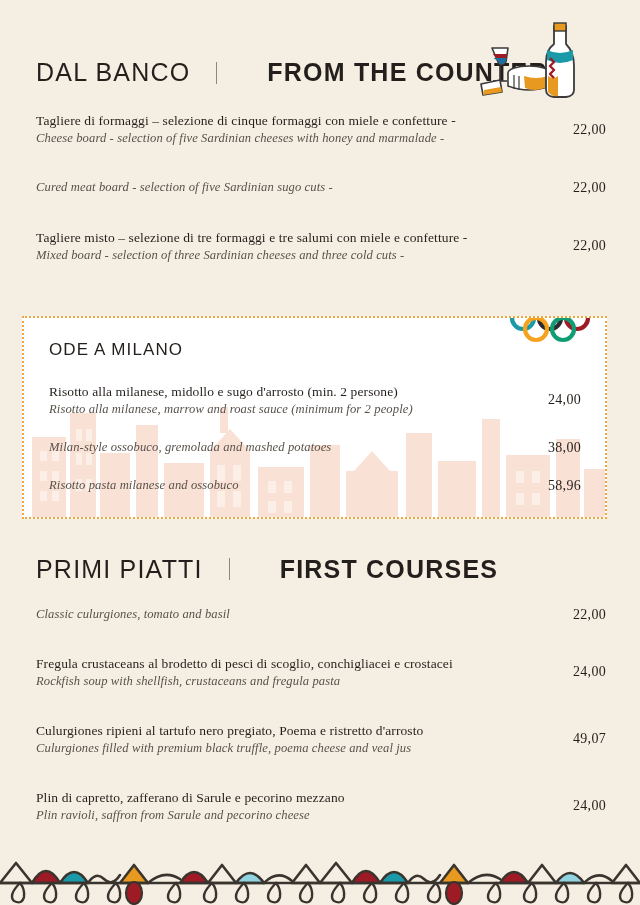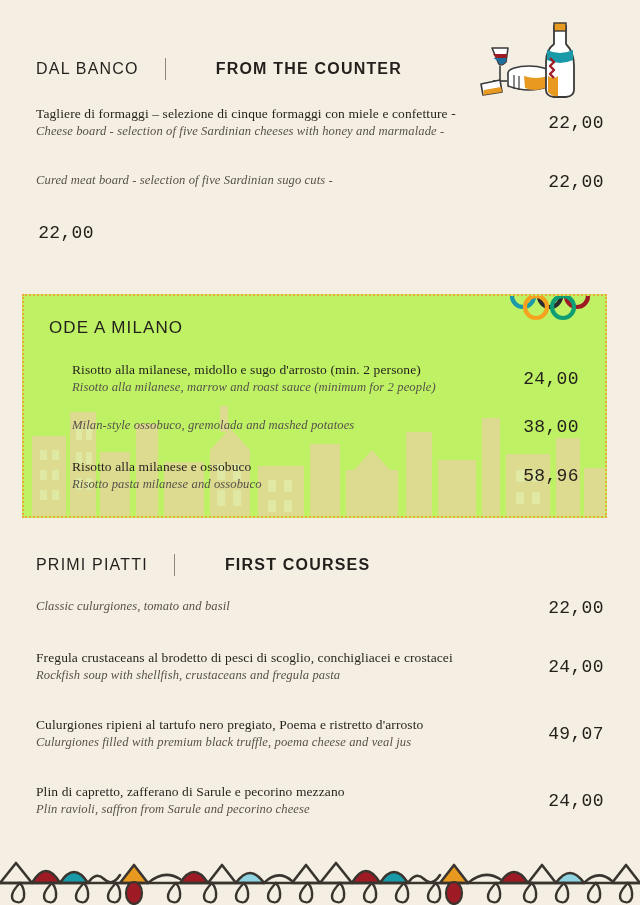--- a/index.html
+++ b/index.html
@@ -31,21 +31,21 @@
 
   
   .section-head {
     display: flex;
     align-items: center;
     gap: 26px;
     padding: 0 0 0 36px;
   }
   .sh-it, .sh-en {
     font-family: "Liberation Sans", "DejaVu Sans", sans-serif;
-    font-size: 16px;
+    font-size: 25px;
     letter-spacing: 1.2px;
     font-weight: 400;
     color: #231f1c;
     white-space: nowrap;
   }
   .sh-en { margin-left: 24px; font-weight: bold; }
   .sh-bar {
     width: 1px;
     height: 22px;
     background: #8d8679;
@@ -71,34 +71,33 @@
   .item-en {
     font-size: 12.6px;
     line-height: 1.42;
     font-style: italic;
     color: #57514a;
     letter-spacing: .1px;
   }
   .item-price {
     flex: 0 0 auto;
     width: 60px;
-    text-align: center;
-    font-size: 18px;
+    text-align: right;
+    font-size: 14px;
     color: #241f1b;
     align-self: center;
     letter-spacing: .3px;
-    font-family: Liberation Mono, monospace;
   }
 
   
   .ode-box {
     position: relative;
     margin: 0 33px 0 22px;
     border: 2px dotted #f0a63c;
-    background: #bef264;
+    background: #ffffff;
     padding: 18px 20px 20px 20px;
     overflow: hidden;
   }
   .ode-skyline {
     position: absolute;
     left: 0; right: 0; bottom: 0;
     height: 150px;
     opacity: .55;
     pointer-events: none;
   }
@@ -110,21 +109,21 @@
     height: 44px;
   }
   .ode-title {
     position: relative;
     font-family: "Liberation Sans", "DejaVu Sans", sans-serif;
     font-size: 17px;
     letter-spacing: 1.1px;
     color: #231f1c;
     margin: 4px 0 22px 5px;
   }
-  .ode-items { position: relative; padding: 0 4px 0 5px; margin-left: 23px; }
+  .ode-items { position: relative; padding: 0 4px 0 5px; }
   .ode-items .item { margin-bottom: 20px; }
   .ode-items .item:last-child { margin-bottom: 2px; }
 
   
   .bottom-ribbon {
     position: absolute;
     left: 0;
     bottom: 0;
     width: 640px;
     height: 48px;
@@ -179,20 +178,24 @@
     </div>
     <div style="height:14px"></div>
     <div class="item">
       <div class="item-text">
         <div class="item-en">Cured meat board - selection of five Sardinian sugo cuts -</div>
       </div>
       <div class="item-price">22,00</div>
     </div>
     <div style="height:14px"></div>
     <div class="item">
+      <div class="item-text">
+        <div class="item-it">Tagliere misto – selezione di tre formaggi e tre salumi con miele e confetture -</div>
+        <div class="item-en">Mixed board - selection of three Sardinian cheeses and three cold cuts -</div>
+      </div>
       <div class="item-price">22,00</div>
     </div>
   </div>
 
   <div style="height:34px"></div>
 
   <div class="ode-box">
 
     <svg class="ode-skyline" viewBox="0 0 585 150" preserveAspectRatio="none">
       <g fill="#f6c9b4">
@@ -263,21 +266,20 @@
         <div class="item-price">24,00</div>
       </div>
       <div class="item">
         <div class="item-text">
           <div class="item-en">Milan-style ossobuco, gremolada and mashed potatoes</div>
         </div>
         <div class="item-price">38,00</div>
       </div>
       <div class="item">
         <div class="item-text">
-          <div class="item-it">Risotto alla milanese e ossobuco</div>
           <div class="item-en">Risotto pasta milanese and ossobuco</div>
         </div>
         <div class="item-price">58,96</div>
       </div>
     </div>
   </div>
 
   <div style="height:36px"></div>
   <div class="section-head">
     <span class="sh-it">PRIMI PIATTI</span>

